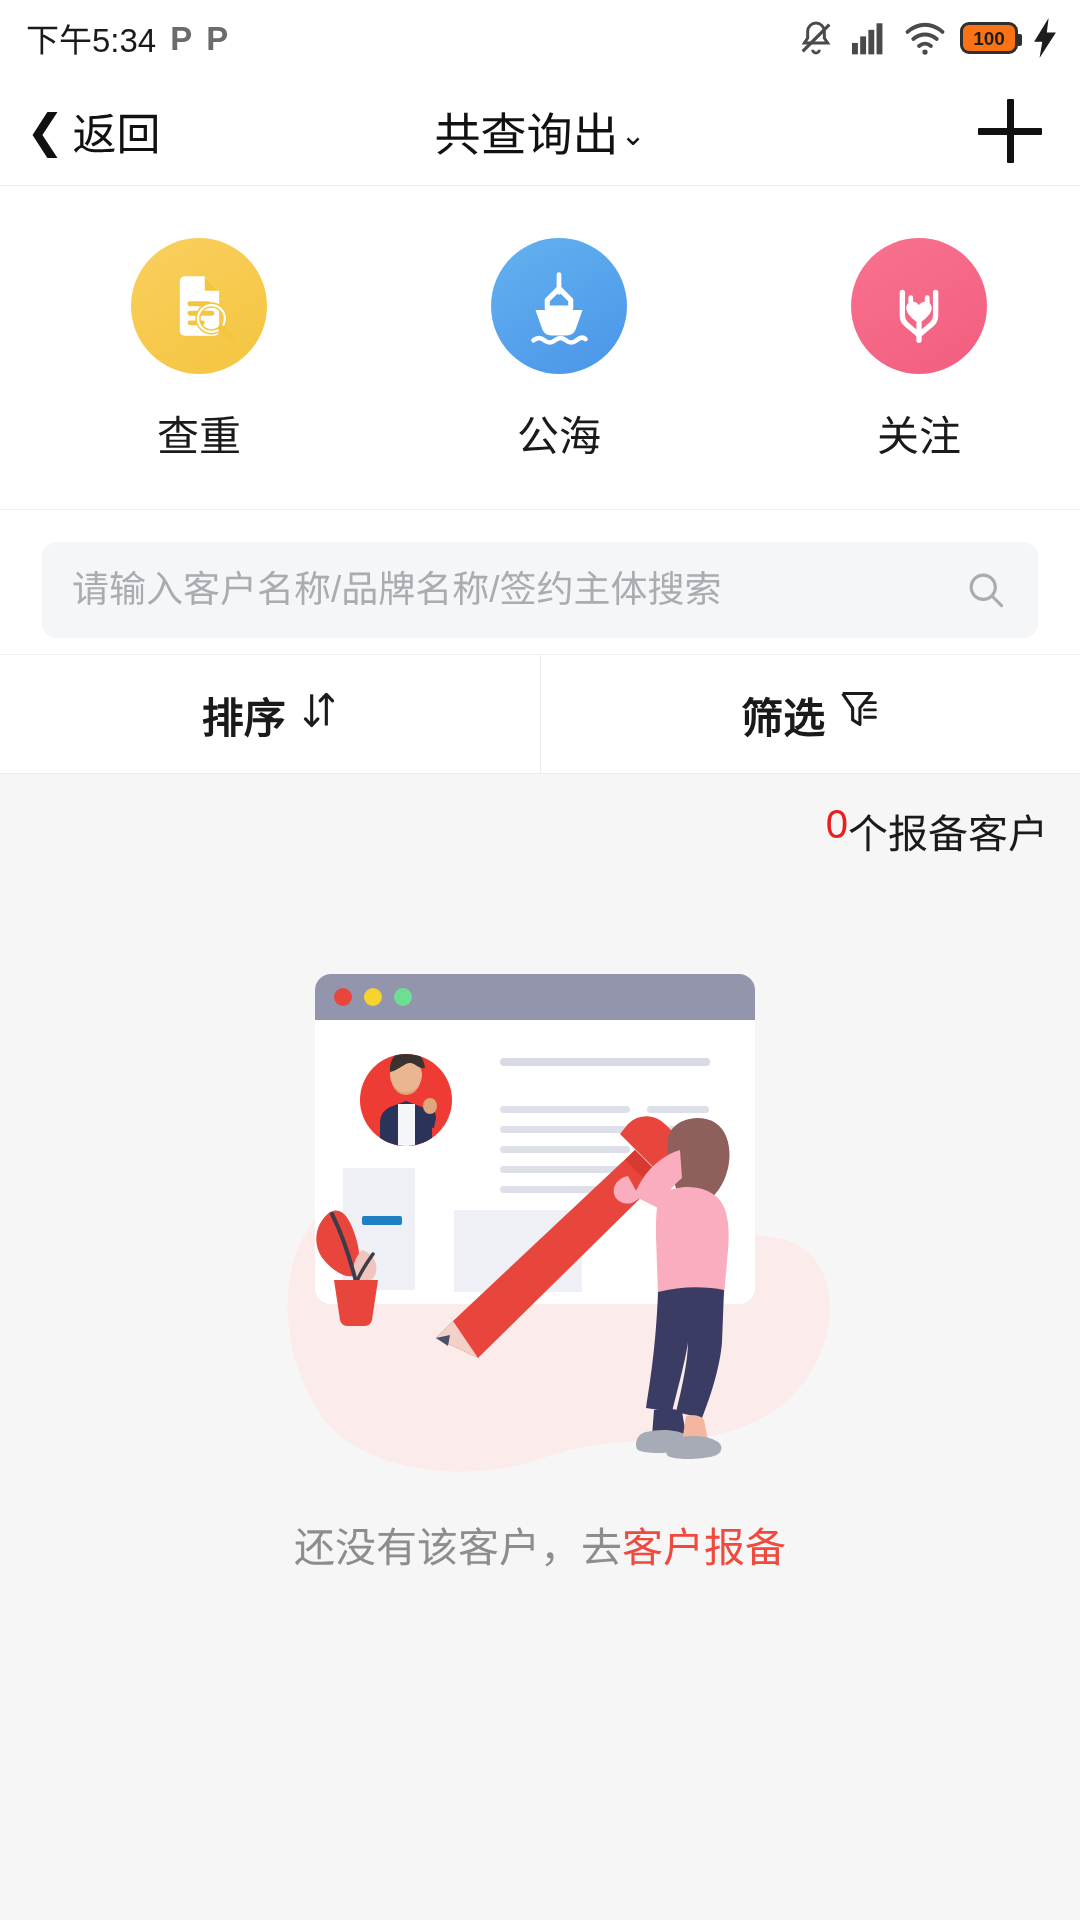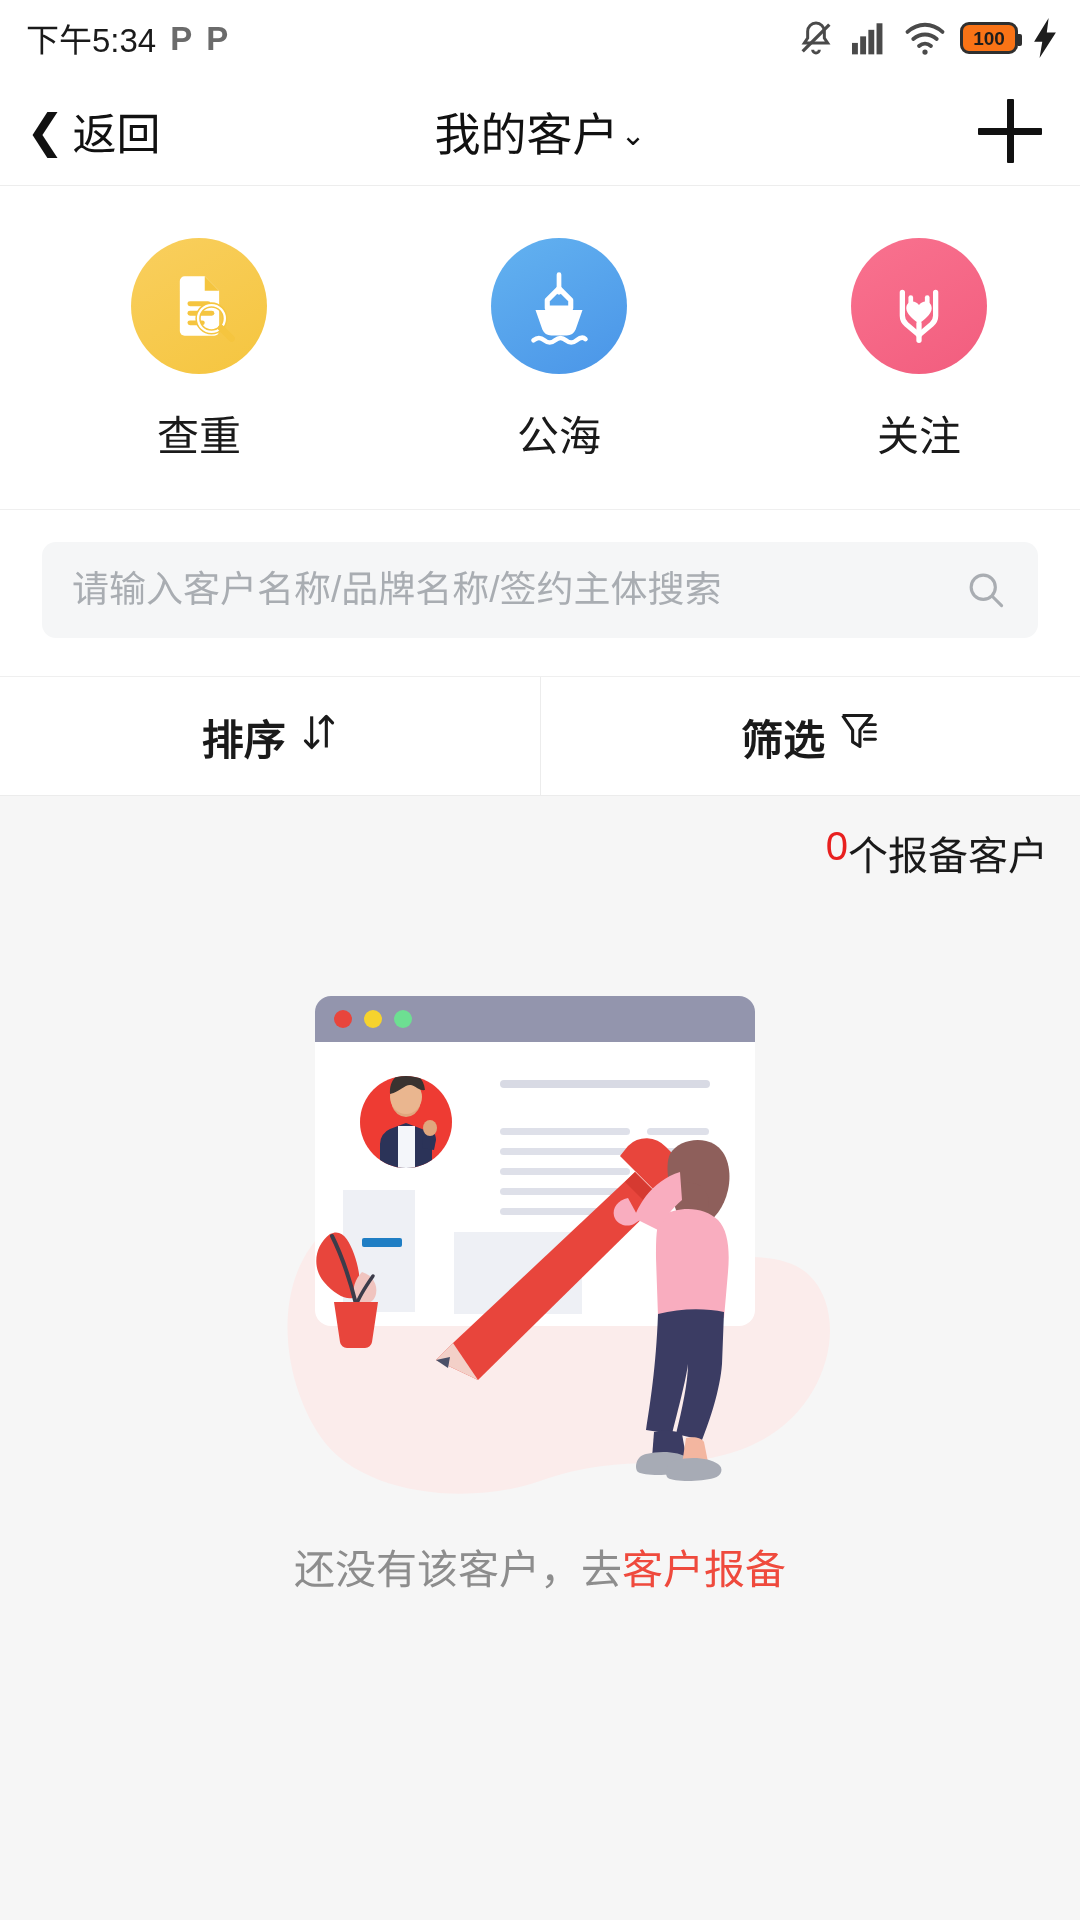--- a/index.html
+++ b/index.html
@@ -67,21 +67,21 @@
   .quick-circle {
     width:136px; height:136px; border-radius:50%;
     display:flex; align-items:center; justify-content:center;
   }
   .q-yellow { background:linear-gradient(150deg,#f9cf5e 0%,#f5c53f 100%); }
   .q-blue   { background:linear-gradient(150deg,#63b2f0 0%,#4a95e8 100%); }
   .q-pink   { background:linear-gradient(150deg,#f9728f 0%,#f25d7e 100%); }
   .quick-label { margin-top:28px; font-size:42px; color:#1a1a1a; }
 
   
-  .search-wrap { background:#ffffff; padding:32px 42px 38px 42px; border-bottom:1px solid #efefef; }
+  .search-wrap { background:#ffffff; padding:32px 42px 16px 42px; border-bottom:1px solid #efefef; }
   .search-box {
     height:96px; background:#f5f6f7; border-radius:14px;
     display:flex; align-items:center; padding:0 30px;
   }
   .search-input {
     flex:1; border:none; outline:none; background:transparent;
     font-size:37px; color:#333; font-family:inherit;
   }
   .search-input::placeholder { color:#a9adb2; }
   .search-icon { width:44px; height:44px; flex:0 0 auto; }
@@ -154,21 +154,21 @@
       </span>
     </div>
   </div>
 
   <div class="navbar">
     <div class="nav-back">
       <span class="nav-chevron">❮</span>
       <span class="nav-back-label">返回</span>
     </div>
     <div class="nav-title-wrap">
-      <span class="nav-title">我的客户</span>
+      <span class="nav-title">共查询出</span>
       <span class="nav-title-caret">⌄</span>
     </div>
     <div class="nav-add"></div>
   </div>
 
   <div class="quick">
 
     <div class="quick-item">
       <div class="quick-circle q-yellow">
         <svg width="92" height="92" viewBox="0 0 48 48">

